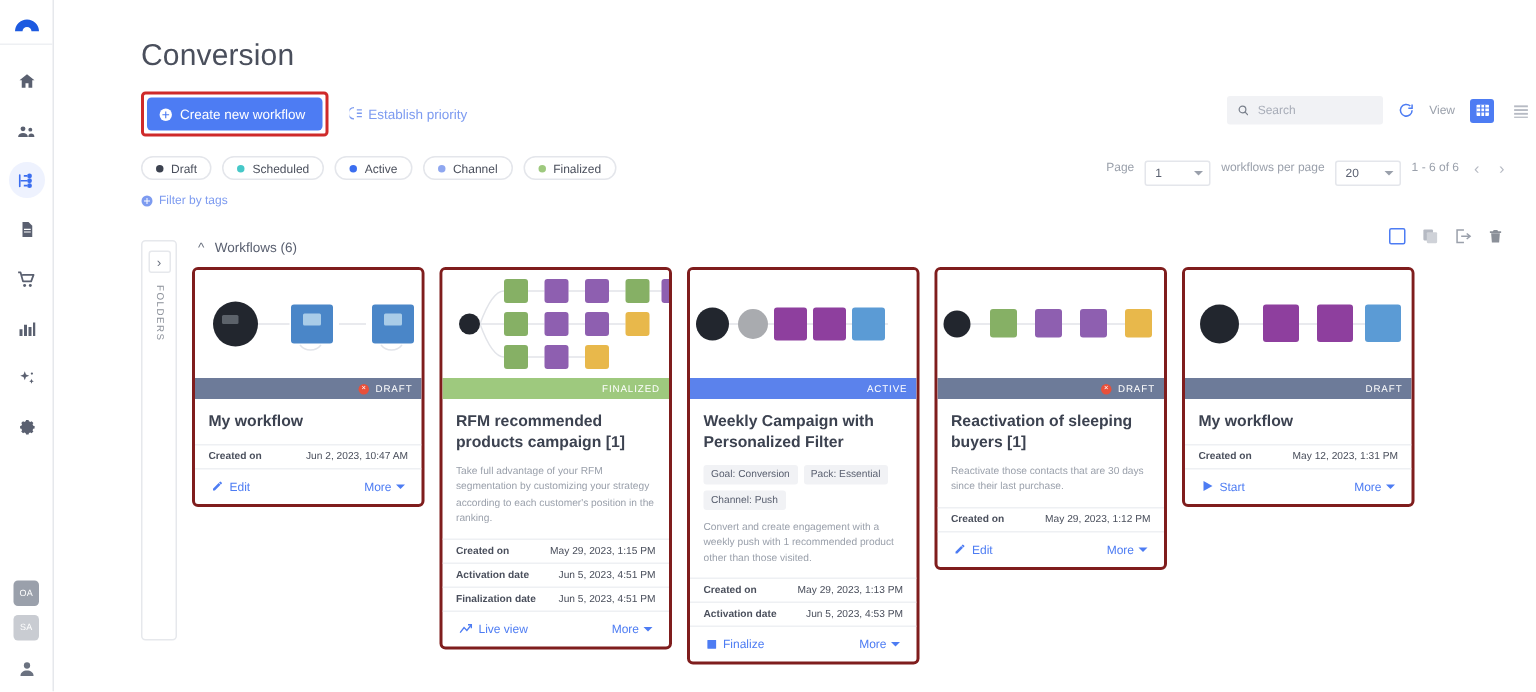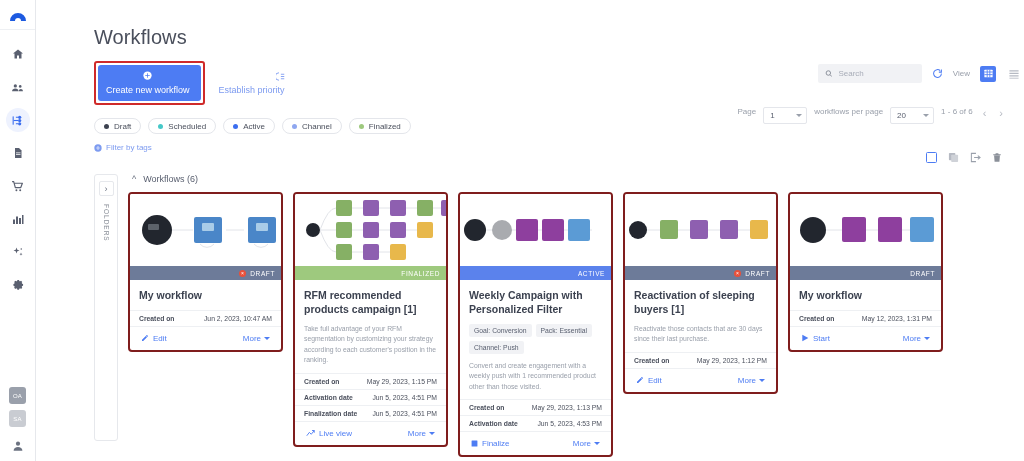--- a/index.html
+++ b/index.html
@@ -41,25 +41,25 @@
   .page-title {
     font-size: 20px; font-weight: 400; color: #4a4f5c;
     padding: 26px 0 0 58px; letter-spacing: .1px;
   }
 
   .actions-row { display:flex; align-items:center; padding: 12px 0 0 58px; position:relative; }
   .create-btn-outline { border: 2px solid #cf2a2a; border-radius: 3px; padding: 2px; display:inline-block; }
   .create-btn {
     background: #4d7cf3; color: #fff; border: none; border-radius: 3px;
     font-size: 9px; padding: 6px 11px 6px 8px; display:flex; align-items:center; gap:5px;
-    cursor: pointer; font-family: inherit; white-space: nowrap; flex-direction: column;
+    cursor: pointer; font-family: inherit; white-space: nowrap;
   }
   .plus-circle { width: 9px; height: 9px; flex: 0 0 9px; }
   .establish {
-    margin-left: 14px; color: #7d9bf0; font-size: 9px; display:flex; align-items:flex-end; gap:4px; cursor:pointer;flex-direction:column;
+    margin-left: 14px; color: #7d9bf0; font-size: 9px; display:flex; align-items:flex-start; gap:4px; cursor:pointer;
   }
 
   .top-right {
     position: absolute; right: 2px; top: 64px; display:flex; align-items:center; gap: 10px;
   }
   .search-box {
     background: #f1f2f5; border-radius: 2px; height: 19px; width: 104px;
     display:flex; align-items:center; gap:6px; padding: 0 7px;
   }
   .search-box input {
@@ -232,21 +232,21 @@
         </div>
       <svg class="acct-icon" width="14" height="14" viewBox="0 0 24 24" fill="currentColor">
           <circle cx="12" cy="8" r="3.6"></circle>
           <path d="M4.5 20c0-4 3.4-6.2 7.5-6.2S19.5 16 19.5 20z"></path>
         </svg>
     </div>
   </div>
 
   <div class="main">
 
-    <div class="page-title">Workflows</div>
+    <div class="page-title">Conversion</div>
 
     <div class="actions-row">
       <div class="create-btn-outline">
         <div class="create-btn">
           <svg class="plus-circle" viewBox="0 0 24 24" fill="currentColor">
               <circle cx="12" cy="12" r="11"></circle>
               <path d="M11 6h2v12h-2zM6 11h12v2H6z" fill="#4d7cf3"></path>
             </svg>
           <span>Create new workflow</span>
         </div>

